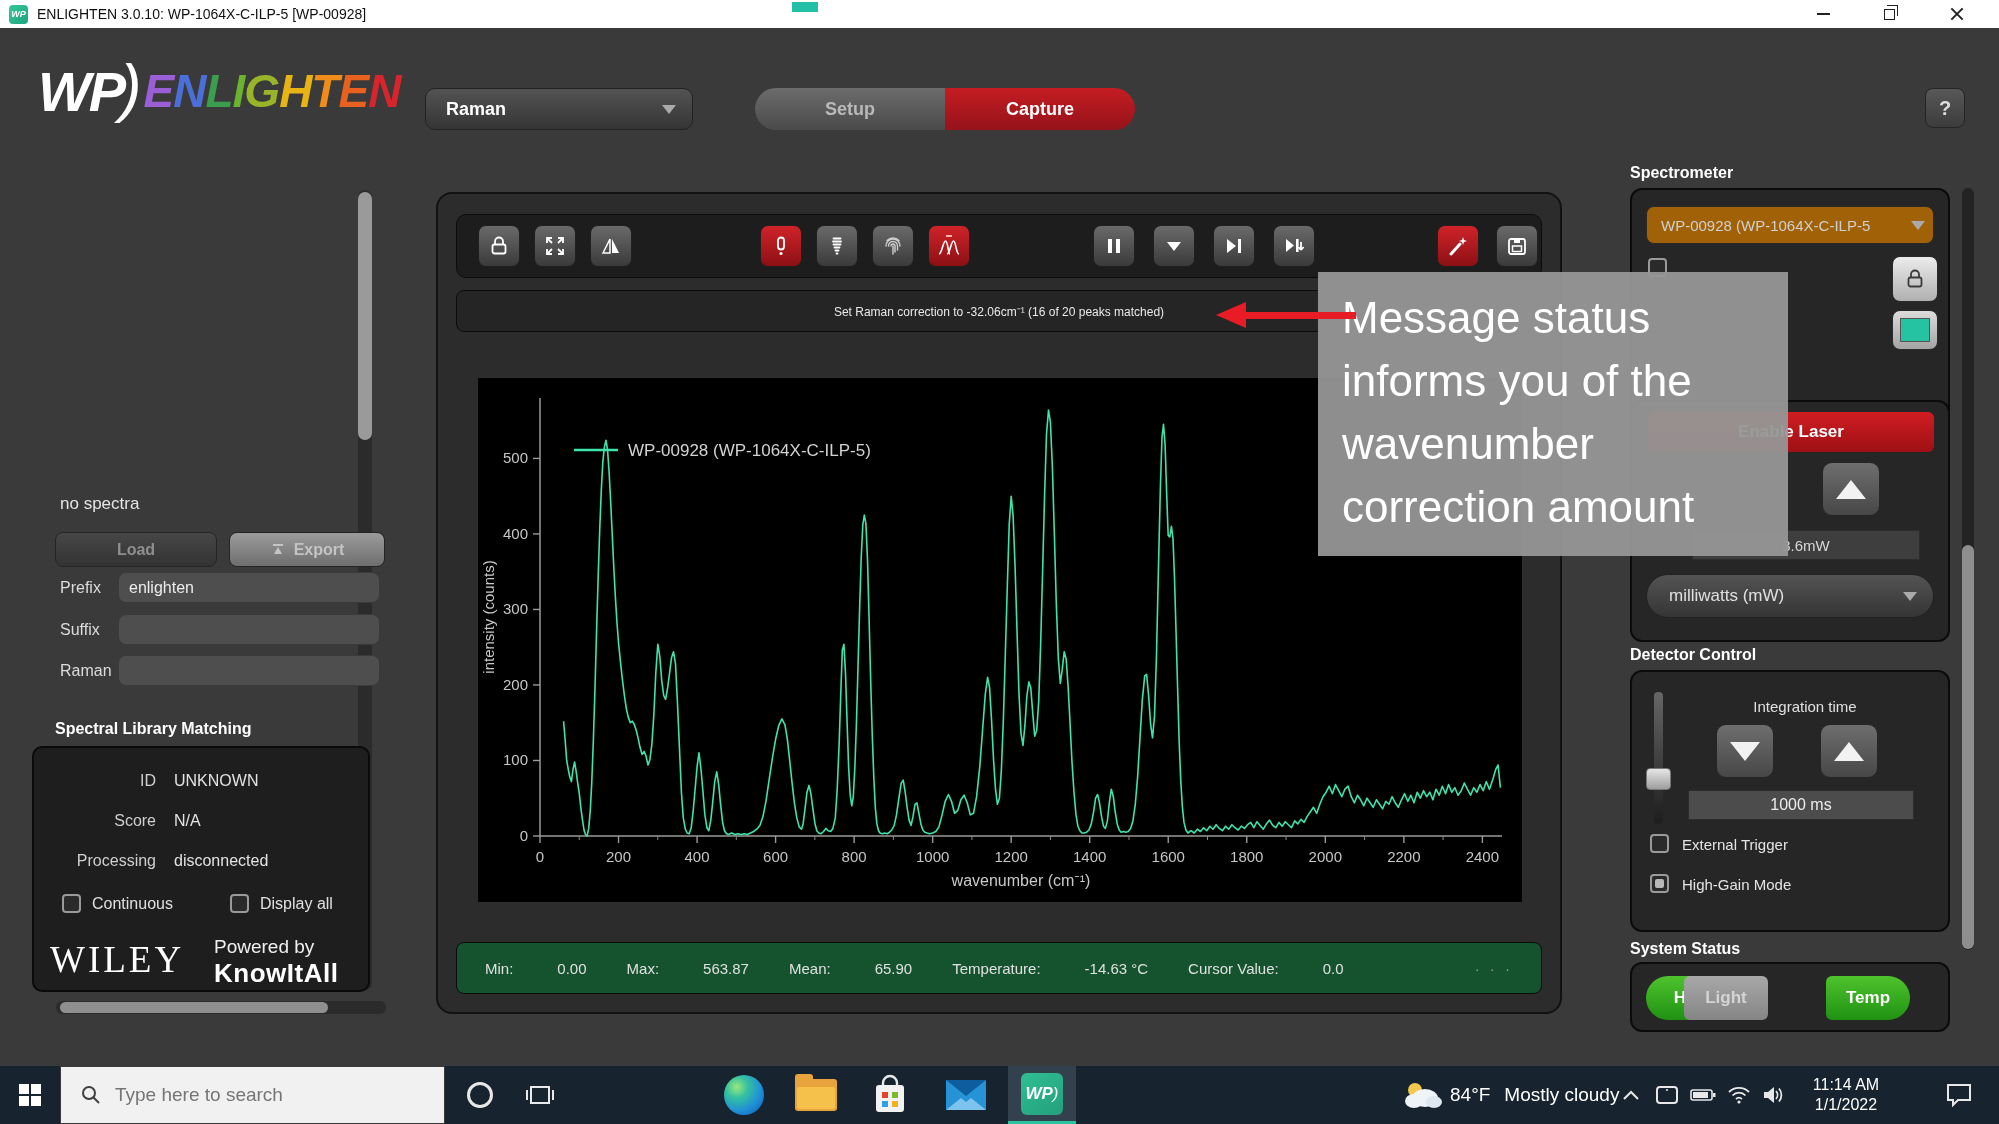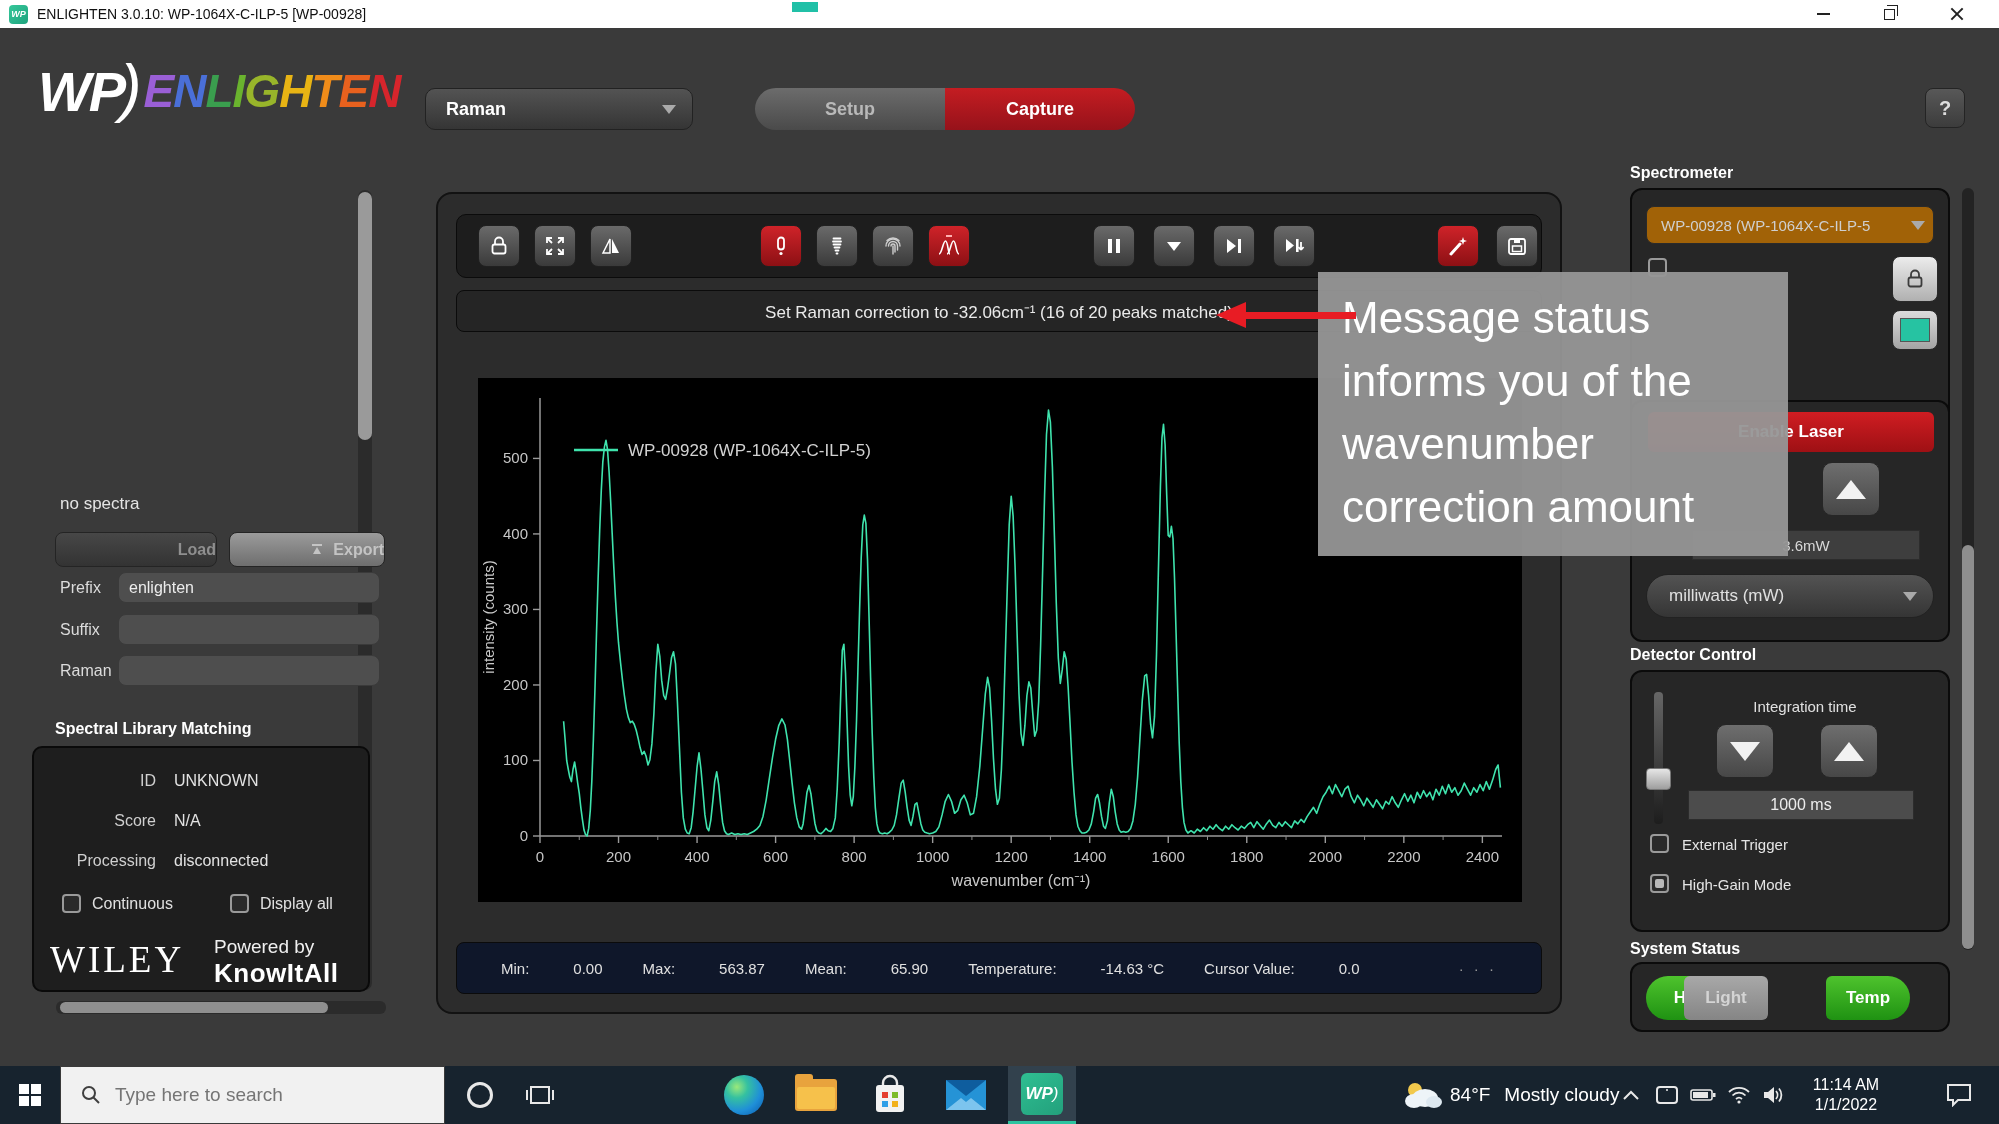--- a/index.html
+++ b/index.html
@@ -31,21 +31,21 @@
   .seg-setup{left:755px;width:190px;background:linear-gradient(#6c6c6c,#4a4a4a);color:#b9b9b9;border-radius:21px 0 0 21px;}
   .seg-capture{left:945px;width:190px;background:linear-gradient(#c41d22,#96121a);color:#fff;border-radius:0 21px 21px 0;}
   .help-btn{position:absolute;left:1925px;top:88px;width:40px;height:40px;border-radius:8px;background:linear-gradient(#585858,#3c3c3c);border:1px solid #242424;color:#ddd;font-size:20px;font-weight:bold;display:flex;align-items:center;justify-content:center;}
 
   
   .vtrack-l{position:absolute;left:358px;top:190px;width:14px;height:800px;background:#2b2b2b;border-radius:7px;}
   .vthumb-l{position:absolute;left:358px;top:192px;width:14px;height:248px;background:#9a9a9a;border-radius:7px;}
   .htrack-l{position:absolute;left:56px;top:1001px;width:330px;height:13px;background:#2b2b2b;border-radius:6px;}
   .hthumb-l{position:absolute;left:60px;top:1002px;width:268px;height:11px;background:#8f8f8f;border-radius:6px;}
   .no-spectra{position:absolute;left:60px;top:494px;font-size:17px;color:#e4e4e4;}
-  .btn{display:flex;align-items:center;justify-content:flex-end;border-radius:8px;font-weight:bold;border:1px solid #242424;}
+  .btn{display:flex;align-items:center;justify-content:center;border-radius:8px;font-weight:bold;border:1px solid #242424;}
   .load-btn{position:absolute;left:55px;top:532px;width:162px;height:35px;background:linear-gradient(#474747,#333);color:#8f8f8f;font-size:16px;}
   .export-btn{position:absolute;left:229px;top:532px;width:156px;height:35px;background:linear-gradient(#9b9b9b,#6e6e6e);color:#c4c4c4;font-size:16px;gap:8px;}
   .fld-label{position:absolute;left:60px;font-size:16px;color:#dcdcdc;}
   .fld{position:absolute;left:118px;width:262px;height:31px;background:#4e4e4e;border:1px solid #3a3a3a;border-radius:8px;color:#ececec;font-size:16px;padding:0 10px;outline:none;}
   .slm-title{position:absolute;left:55px;top:720px;font-size:16px;font-weight:bold;color:#fff;}
   .slm-panel{position:absolute;left:32px;top:746px;width:338px;height:246px;background:#1e1e1e;border:2px solid #0a0a0a;border-radius:10px;}
   .slm-row-label{position:absolute;left:0;width:122px;text-align:right;font-size:16px;color:#cfcfcf;}
   .slm-row-value{position:absolute;left:140px;font-size:16px;color:#e2e2e2;}
   .cb{position:absolute;width:19px;height:19px;border:2px solid #9a9a9a;border-radius:4px;background:#2a2a2a;}
   .cb.checked::after{content:'';display:block;width:9px;height:9px;margin:3px;background:#b8b8b8;border-radius:2px;}
@@ -53,23 +53,23 @@
   .wiley{position:absolute;left:16px;top:190px;font-family:"Liberation Serif",serif;font-size:37px;color:#fff;letter-spacing:3px;}
   .poweredby{position:absolute;left:180px;top:188px;font-size:19px;color:#f0f0f0;}
   .knowitall{position:absolute;left:180px;top:210px;font-size:26px;font-weight:bold;color:#fff;letter-spacing:0.5px;}
 
   
   .scope-panel{position:absolute;left:436px;top:192px;width:1126px;height:822px;background:#2c2c2c;border:2px solid #121212;border-radius:16px;}
   .scope-toolbar{position:absolute;left:456px;top:214px;width:1086px;height:64px;background:#1d1d1d;border:1px solid #0b0b0b;border-radius:10px;}
   .tbtn{position:absolute;top:225px;width:42px;height:42px;border-radius:8px;background:linear-gradient(#6a6a6a,#3a3a3a);border:1px solid #202020;display:flex;align-items:center;justify-content:center;}
   .tbtn.red{background:linear-gradient(#cf2329,#8c1014);}
   .tbtn svg{display:block;}
-  .msgbar{position:absolute;left:456px;top:290px;width:1086px;height:42px;background:#252525;border:1px solid #0b0b0b;border-radius:8px;color:#eaeaea;font-size:17px;display:flex;align-items:center;justify-content:center;}
+  .msgbar{position:absolute;left:456px;top:290px;width:1086px;height:42px;background:#252525;border:1px solid #0b0b0b;border-radius:8px;color:#eaeaea;font-size:12px;display:flex;align-items:center;justify-content:center;}
   .chartbox{position:absolute;left:478px;top:378px;width:1044px;height:524px;background:#000;}
-  .statusbar{position:absolute;left:456px;top:942px;width:1086px;height:52px;background:#0f172a;border:1px solid #0b0b0b;border-radius:8px;display:flex;align-items:center;padding:0 44px;color:#e0e0e0;font-size:15px;gap:12px;}
+  .statusbar{position:absolute;left:456px;top:942px;width:1086px;height:52px;background:#14532d;border:1px solid #0b0b0b;border-radius:8px;display:flex;align-items:center;padding:0 28px;color:#e0e0e0;font-size:15px;gap:12px;}
   .sb-pair{display:flex;margin-right:40px;}
   .sb-label{margin-right:44px;}
   .sb-more{margin-left:auto;color:#9a9a9a;letter-spacing:3px;}
 
   
   .rp-title{position:absolute;font-size:16px;font-weight:bold;color:#fff;}
   .rp-panel{position:absolute;left:1630px;width:320px;background:#262626;border:2px solid #0b0b0b;border-radius:12px;}
   .spect-dd{position:absolute;left:1646px;top:206px;width:288px;height:38px;background:#a16207;border-radius:8px;border:1px solid #2a2a2a;color:#cfcfcf;font-size:15px;padding-left:14px;}
   .sq-btn{position:absolute;border-radius:8px;display:flex;align-items:center;justify-content:center;border:1px solid #2a2a2a;}
   .lock-btn{left:1892px;top:256px;width:46px;height:46px;background:linear-gradient(#ececec,#b0b0b0);}

